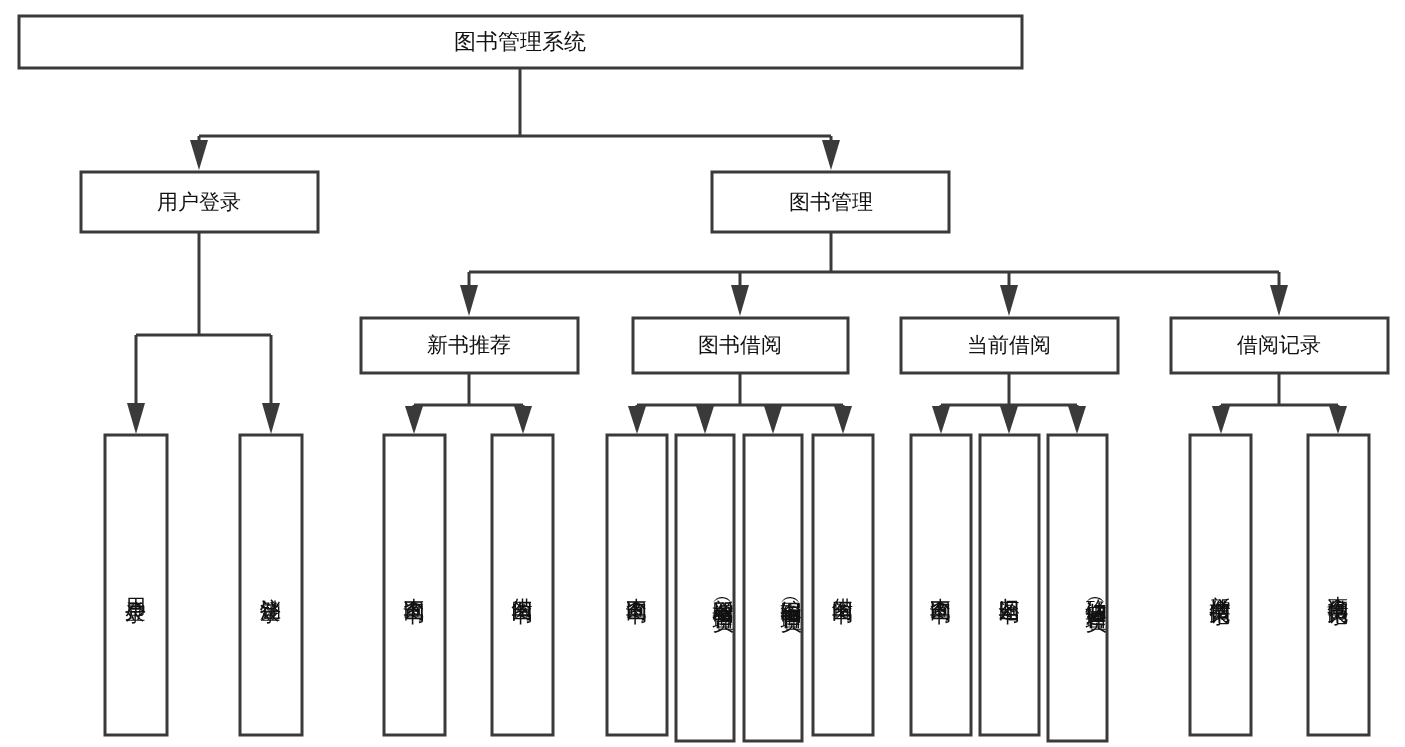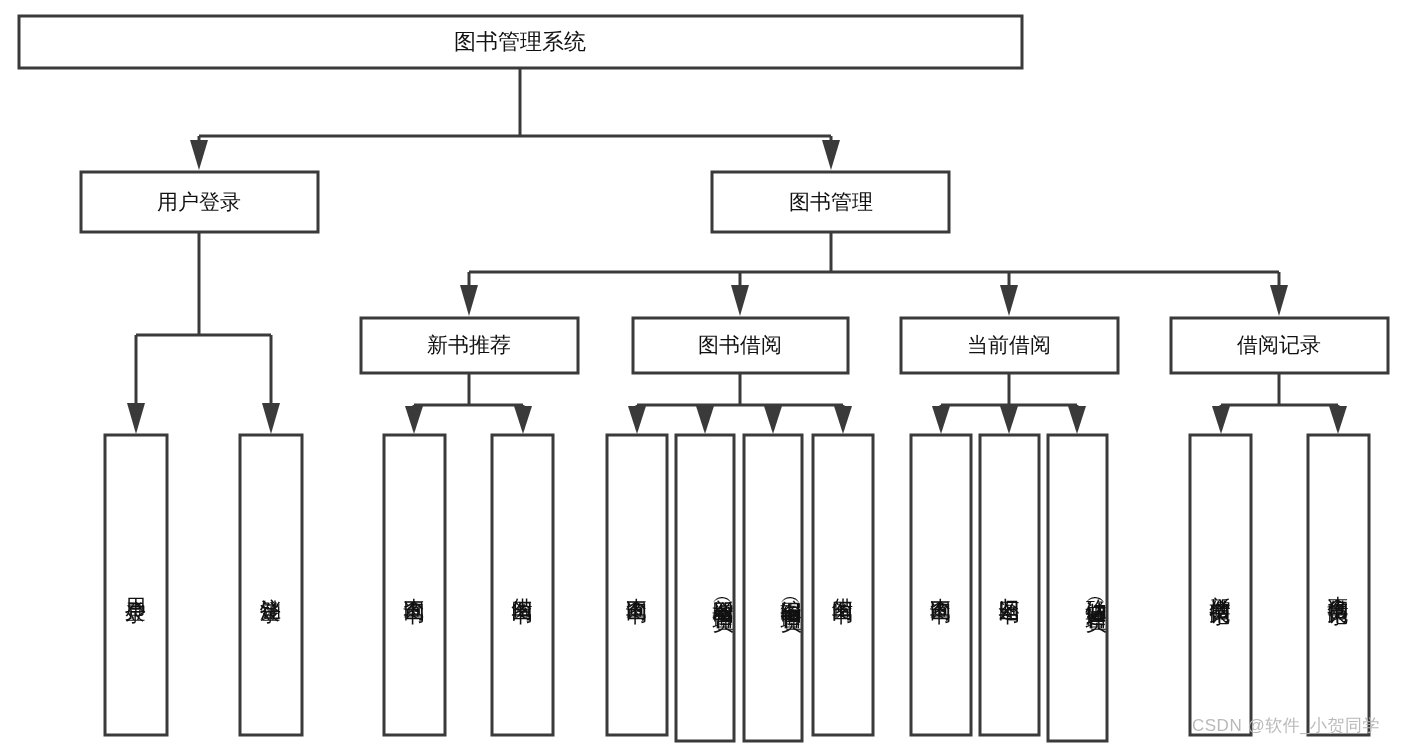--- a/index.html
+++ b/index.html
@@ -231,15 +231,14 @@
   <div class="leaf-label" style="left:744px; top:443px; width:58px; height:296px;">编辑图书（管理员）</div>
   <div class="leaf-label centered" style="left:813px; top:435px; width:60px; height:300px;">借阅图书</div>
 
   <div class="leaf-label centered" style="left:911px; top:435px; width:60px; height:300px;">查询图书</div>
   <div class="leaf-label centered" style="left:980px; top:435px; width:59px; height:300px;">归还图书</div>
   <div class="leaf-label" style="left:1048px; top:443px; width:59px; height:296px;">确认归还（管理员）</div>
 
   <div class="leaf-label centered" style="left:1190px; top:435px; width:61px; height:300px;">新增借阅记录</div>
   <div class="leaf-label centered" style="left:1308px; top:435px; width:61px; height:300px;">查询借阅记录</div>
 
-  <div class="watermark">CSDN @软件_小贺同学</div>
 
 </div>
 
 </body></html>

